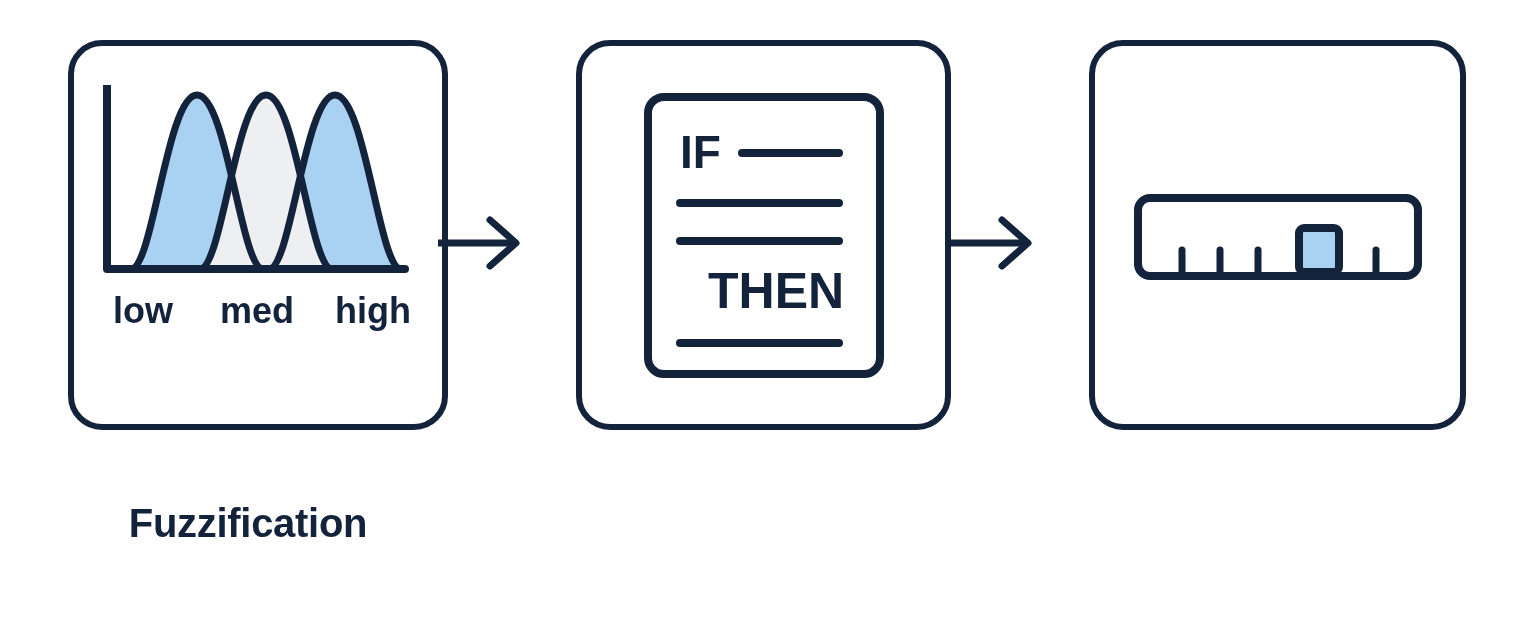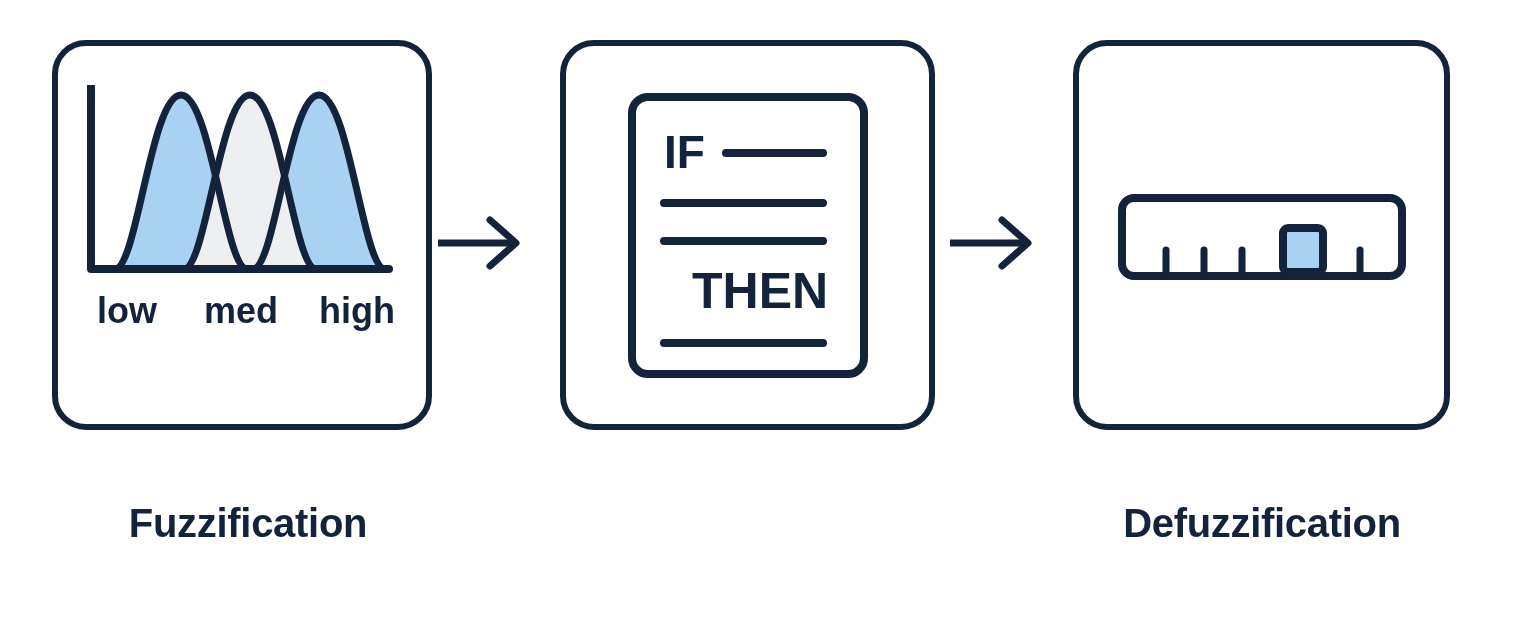--- a/index.html
+++ b/index.html
@@ -29,20 +29,21 @@
   }
 
   .card {
     position: absolute;
     top: 40px;
     width: 380px;
     height: 390px;
     border: 6px solid #14233c;
     border-radius: 34px;
     background: #ffffff;
+    margin-left: 16px;
   }
 
   .card.c1 { left: 52px; padding-left: 25px; }
   .card.c2 { left: 560px; width: 375px; }
   .card.c3 { left: 1073px; width: 377px; }
 
   .card-inner {
     position: absolute;
     inset: 0;
     display: flex;
@@ -155,18 +156,15 @@
         </svg>
       </div>
     </div>
 
   </div>
 
   <div class="captions">
     <div class="caption p1">
       <span>Fuzzification</span>
     </div>
-    <div class="caption p3">
-      <span>Defuzzification</span>
-    </div>
   </div>
 
 </div>
 
 </body></html>

